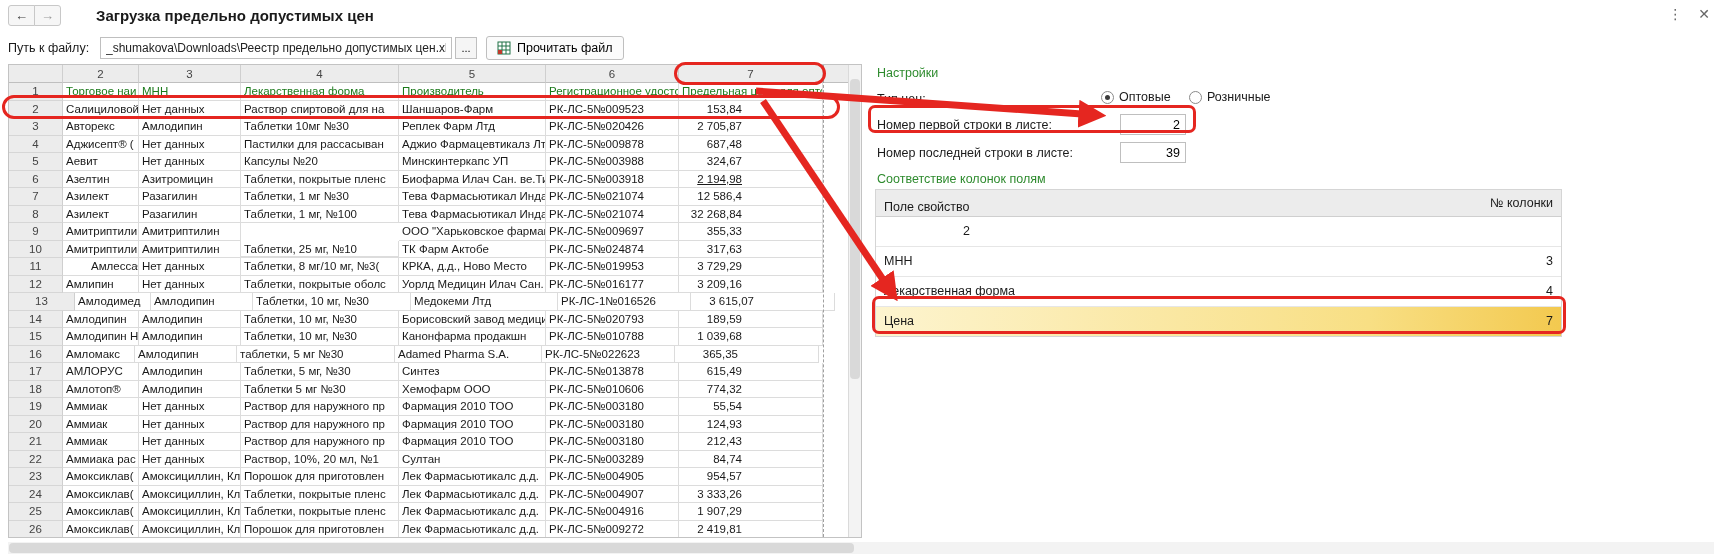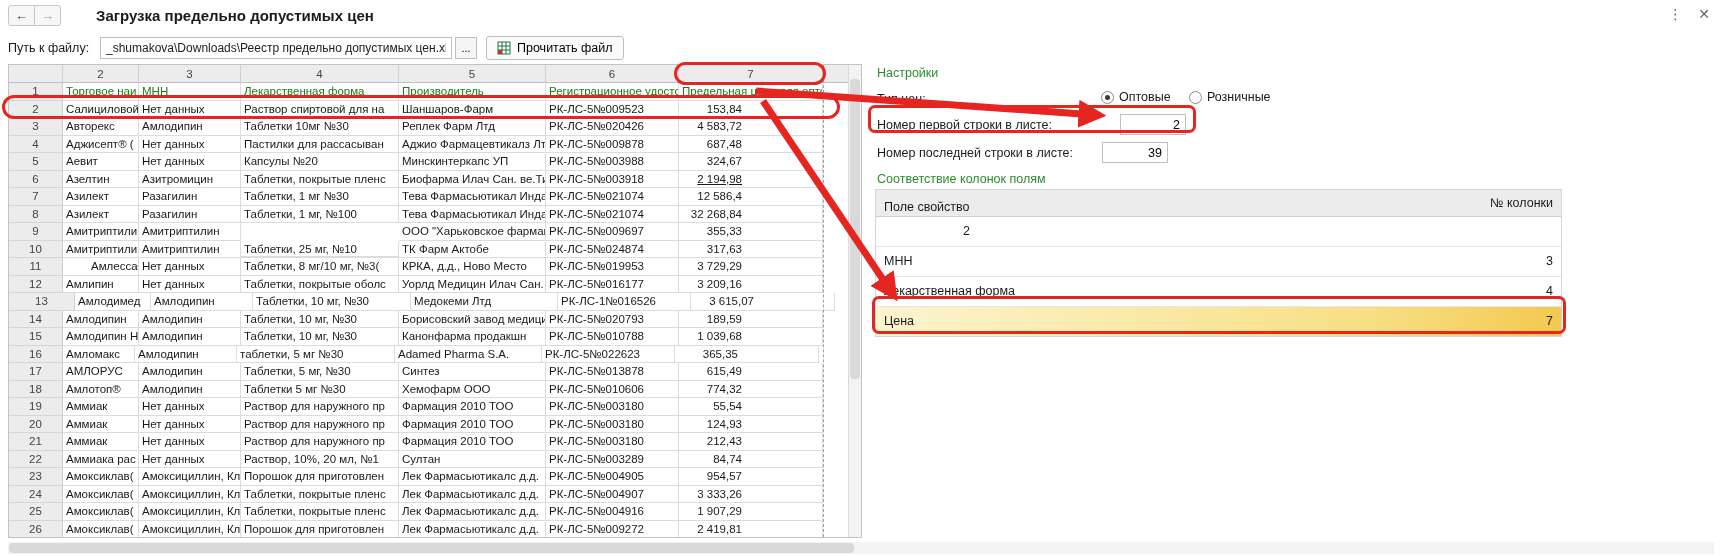--- a/index.html
+++ b/index.html
@@ -62,21 +62,21 @@
   #radio-retail{left:314px;top:30px}
   .rb{width:13px;height:13px;border:1px solid #8a8a8a;border-radius:50%;background:#fff;
       display:inline-block;position:relative;box-sizing:border-box}
   .rb.checked::after{content:"";position:absolute;left:3px;top:3px;width:5px;height:5px;
       border-radius:50%;background:#3a3a3a}
   .frow-label{position:absolute;left:2px;top:58px}
   .lrow-label{position:absolute;left:2px;top:86px}
   .numinput{position:absolute;width:66px;height:21px;border:1px solid #bfbfbf;text-align:right;
             font-size:12.5px;font-family:inherit;box-sizing:border-box;padding:0 5px}
   #first-row-input{left:245px;top:54px}
-  #last-row-input{left:227px;top:82px}
+  #last-row-input{left:245px;top:82px}
   #mapping-title{left:2px;top:112px}
   .maptable{position:absolute;left:0;top:129px;width:687px;border:1px solid #d5d5d5;box-sizing:border-box;background:#fff}
   .maphead{display:flex;background:#ececec;height:26px;line-height:26px;border-bottom:1px solid #cfcfcf}
   .mh-f{flex:1;padding:4px 8px}
   .mh-c{width:86px;text-align:right;padding:0 8px}
   .maprow{display:flex;height:29px;line-height:29px;border-bottom:1px solid #e6e6e6}
   .maprow:last-child{border-bottom:none}
   .mf{flex:1;padding:0 8px;white-space:nowrap;overflow:hidden}
   .mc{width:86px;text-align:right;padding:0 8px}
   .maprow.hl{background:linear-gradient(90deg,#fdf4cf 0%,#f8df84 72%,#f3c94f 100%)}
@@ -153,21 +153,21 @@
         <div class="scell num" style="width: 144px;">153,84</div>
         <div class="scell fill"></div>
       </div>
       <div class="srow">
         <div class="scell rnum" style="width: 54px;">3</div>
         <div class="scell" style="width: 76px;">Авторекс</div>
         <div class="scell" style="width: 102px;">Амлодипин</div>
         <div class="scell" style="width: 158px;">Таблетки 10мг №30</div>
         <div class="scell" style="width: 147px;">Реплек Фарм Лтд</div>
         <div class="scell" style="width: 133px;">РК-ЛС-5№020426</div>
-        <div class="scell num" style="width: 144px;">4 583,72</div>
+        <div class="scell num" style="width: 144px;">2 705,87</div>
         <div class="scell fill"></div>
       </div>
       <div class="srow">
         <div class="scell rnum" style="width: 54px;">4</div>
         <div class="scell" style="width: 76px;">Аджисепт® (</div>
         <div class="scell" style="width: 102px;">Нет данных</div>
         <div class="scell" style="width: 158px;">Пастилки для рассасыван</div>
         <div class="scell" style="width: 147px;">Аджио Фармацевтикалз Лтд</div>
         <div class="scell" style="width: 133px;">РК-ЛС-5№009878</div>
         <div class="scell num" style="width: 144px;">687,48</div>

